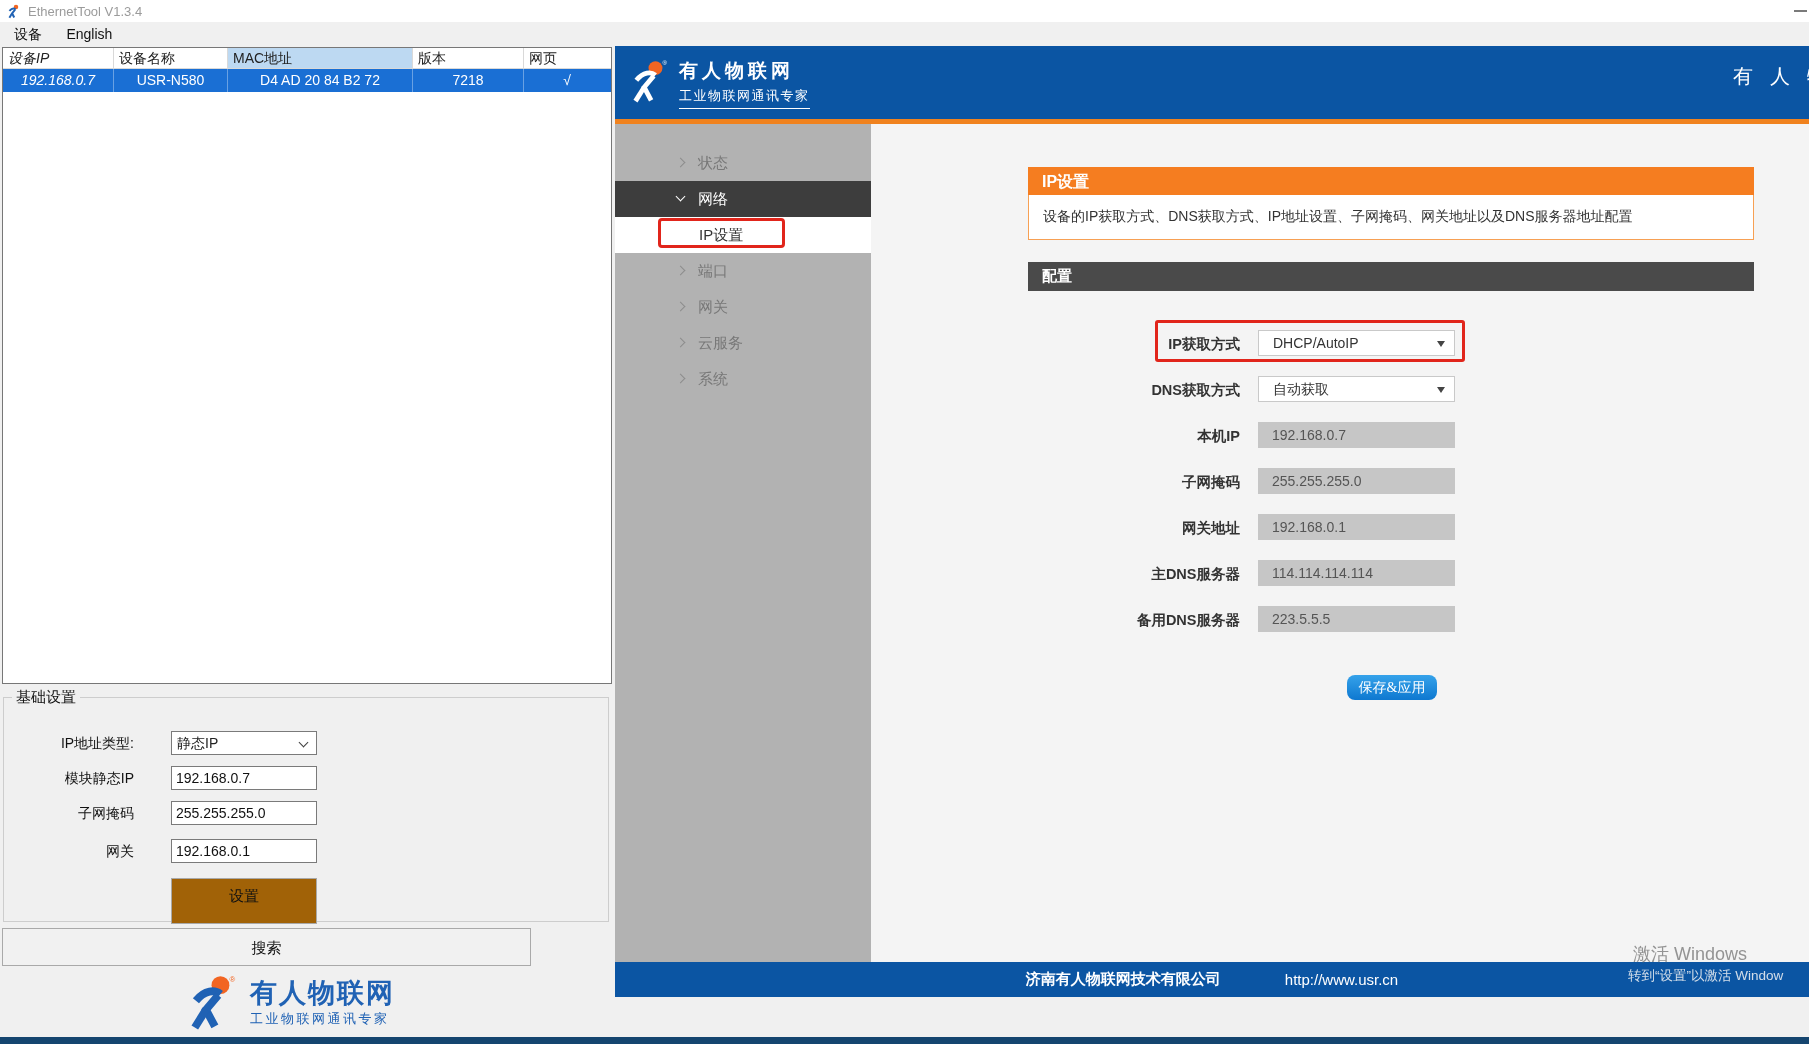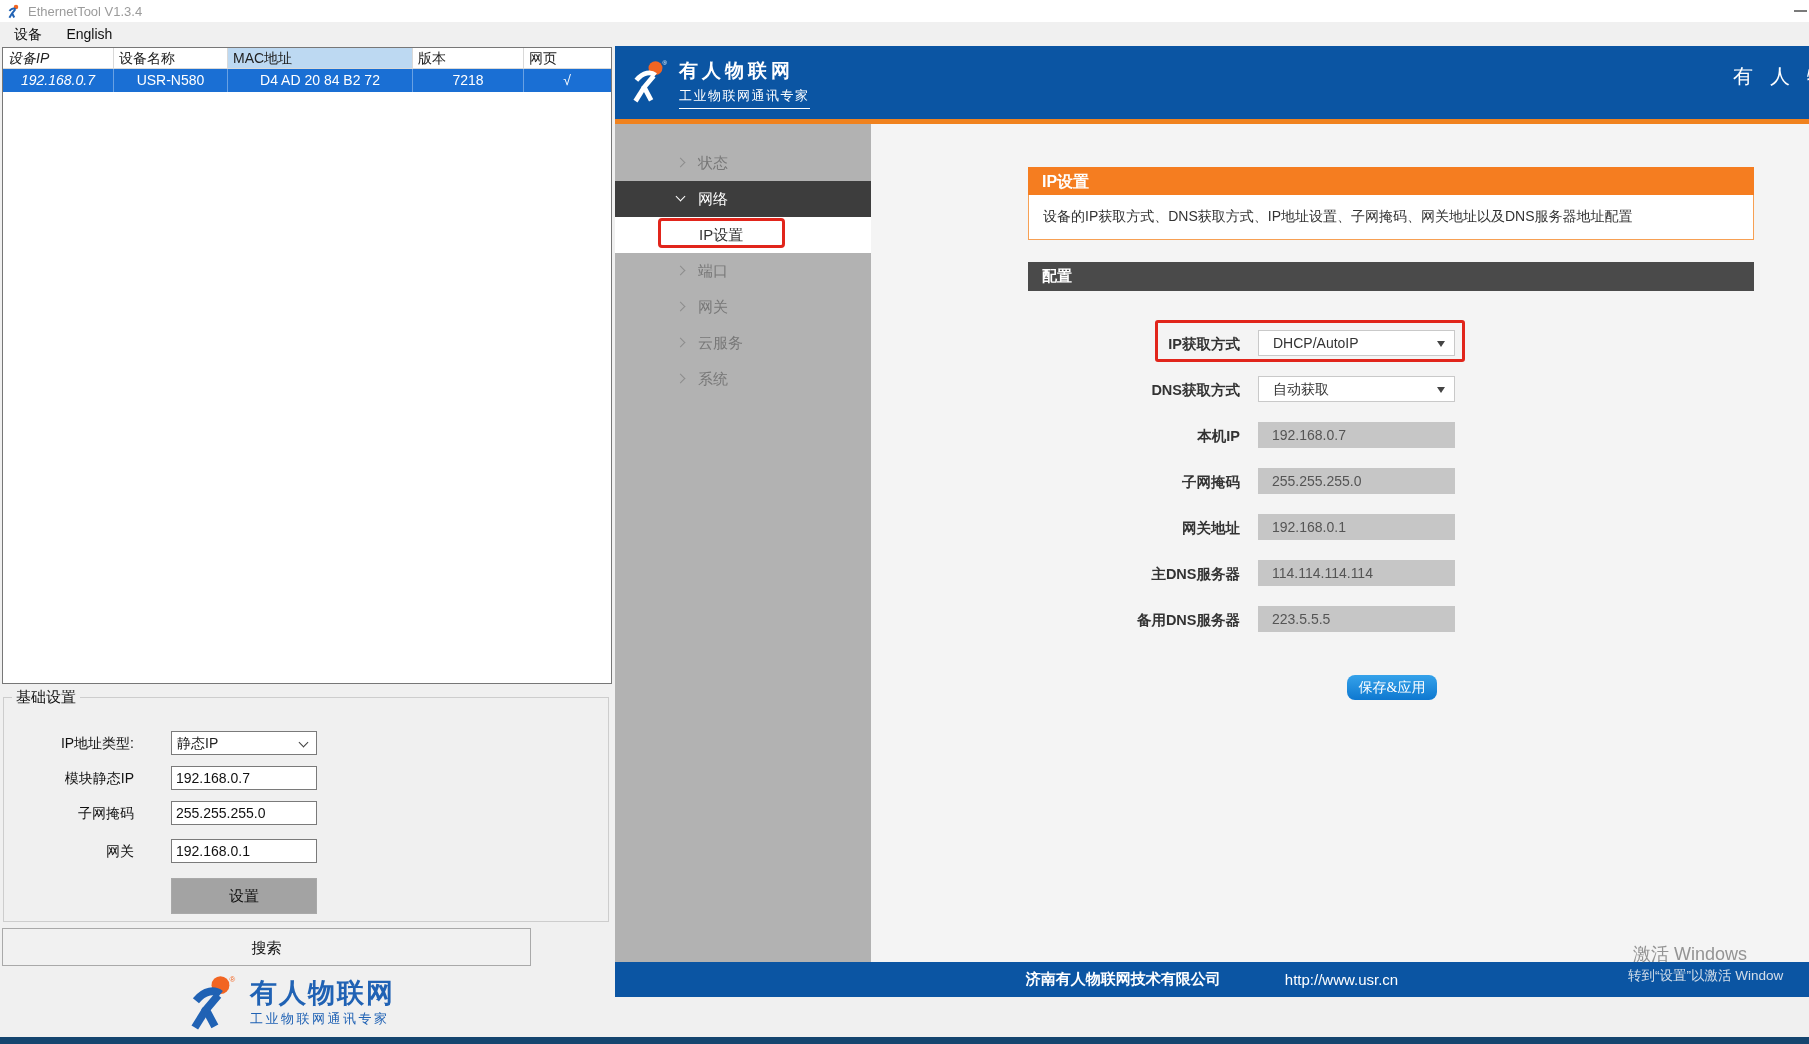--- a/index.html
+++ b/index.html
@@ -29,21 +29,21 @@
   .groupbox { left:3px; top:697px; width:606px; height:225px; border:1px solid #cdcdcd; }
   .groupbox-label { position:absolute; left:8px; top:-10px; background:#f0f0f0; padding:0 4px; font-size:15px; color:#111; }
   .gb-row { position:absolute; height:24px; }
   .gb-label { position:absolute; left:5px; width:125px; text-align:right; font-size:14px; color:#111; padding-top:4px; }
   .gb-input { position:absolute; left:167px; width:146px; height:24px; border:1px solid #7a7a7a; background:#fff; font-size:14px; padding:0 4px; font-family:inherit; color:#111; }
   .gb-select { position:absolute; left:167px; width:146px; height:24px; border:1px solid #7a7a7a; background:#fff; font-size:14px; padding:3px 0 0 5px; }
   .chev { display:inline-block; width:7px; height:7px; border-right:1.6px solid #404040; border-bottom:1.6px solid #404040; }
   .chev-down { transform:rotate(45deg); }
   .chev-right { transform:rotate(-45deg); }
   .gb-select .chev { position:absolute; right:9px; top:7px; }
-  .btn-set { position:absolute; left:167px; top:180px; width:146px; height:36px; background:#a3a3a3; border:1px solid #a9a9a9; font-size:15px; text-align:center; padding-top:8px; color:#111; }
+  .btn-set { position:absolute; left:167px; top:180px; width:146px; height:46px; background:#a16207; border:1px solid #a9a9a9; font-size:15px; text-align:center; padding-top:8px; color:#111; }
   .btn-search { left:2px; top:928px; width:529px; height:38px; background:#f1f1f1; border:1px solid #a9a9a9; font-size:15px; text-align:center; padding-top:10px; color:#111; }
 
   
   .left-logo { left:190px; top:970px; width:300px; height:66px; display:flex; align-items:center; }
   .left-logo svg { width:52px; height:58px; }
   .ll-text { margin-left:8px; }
   .ll-brand { font-size:27px; font-weight:bold; color:#2062b4; letter-spacing:2px; line-height:30px; }
   .ll-slogan { font-size:13px; color:#2062b4; letter-spacing:2.5px; margin-top:2px; }
 
   

